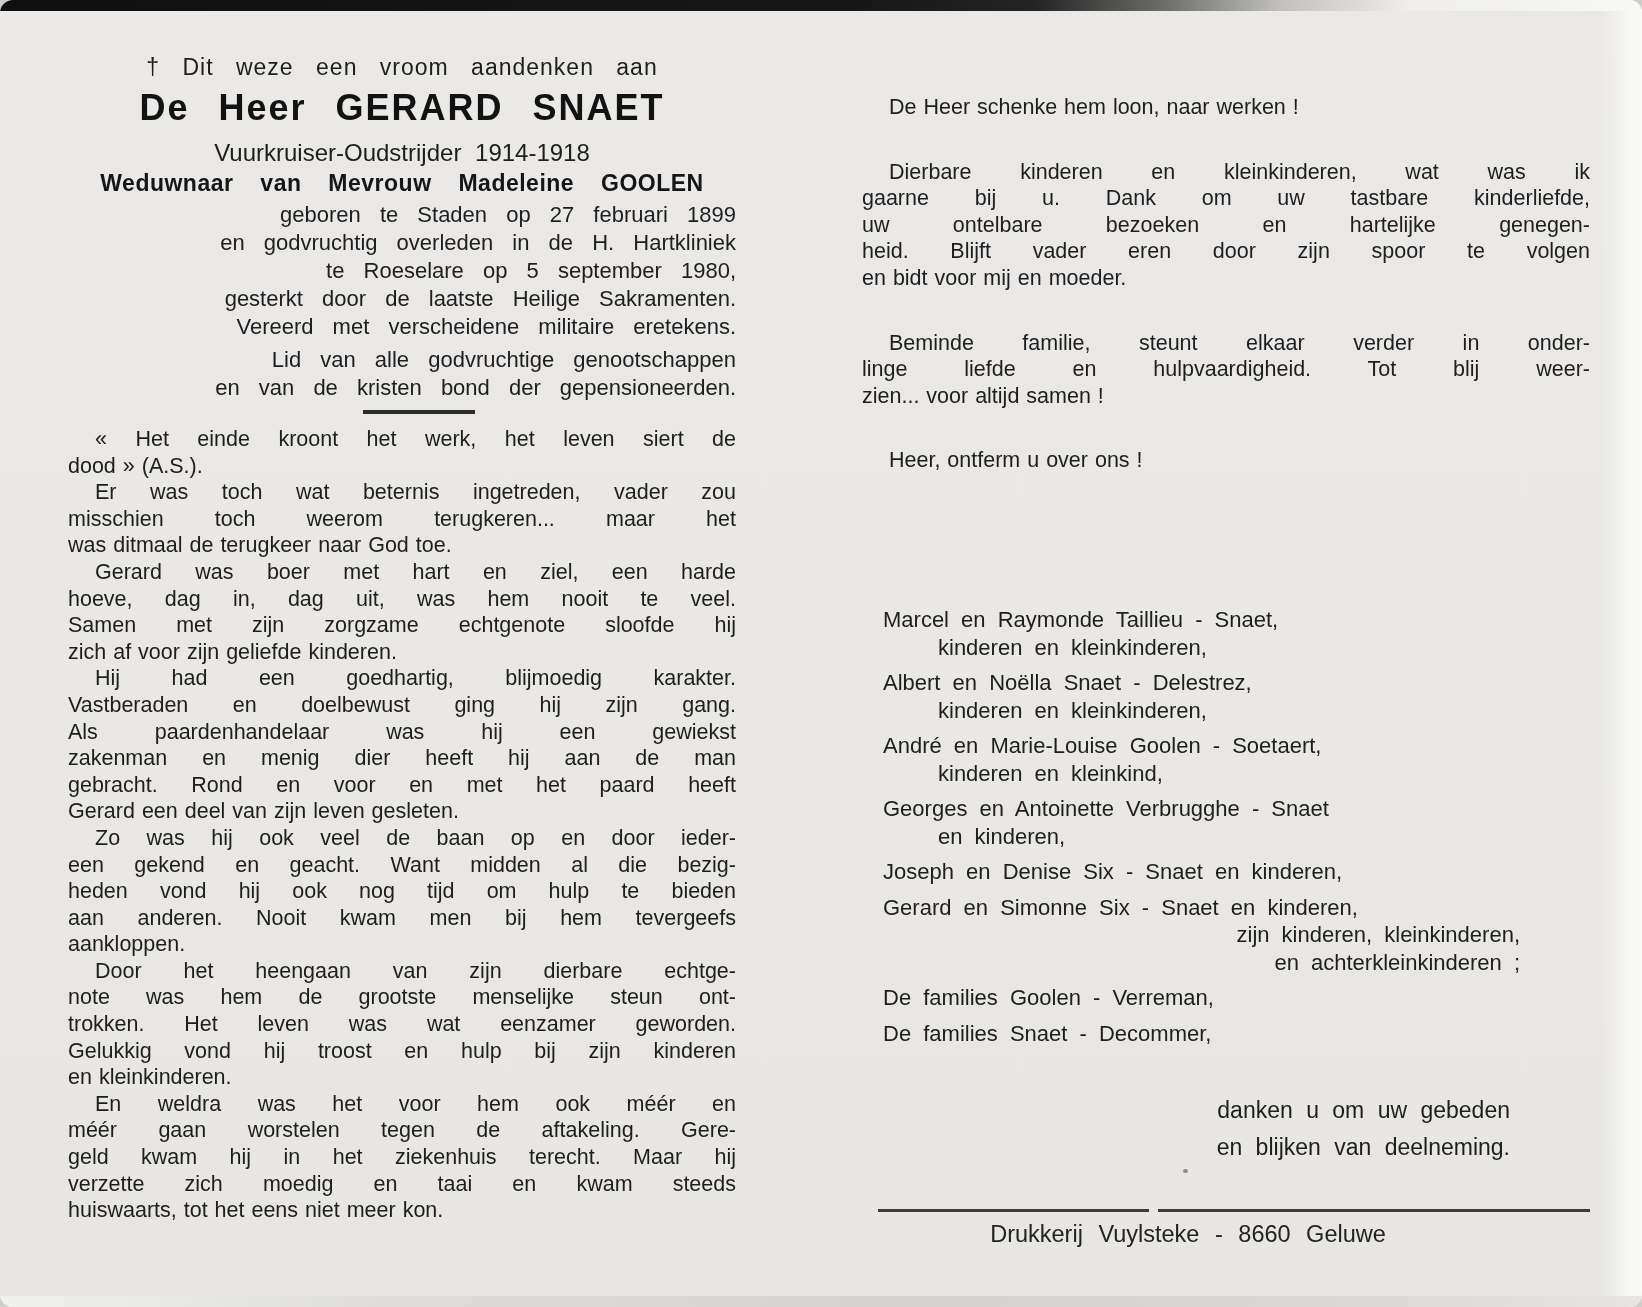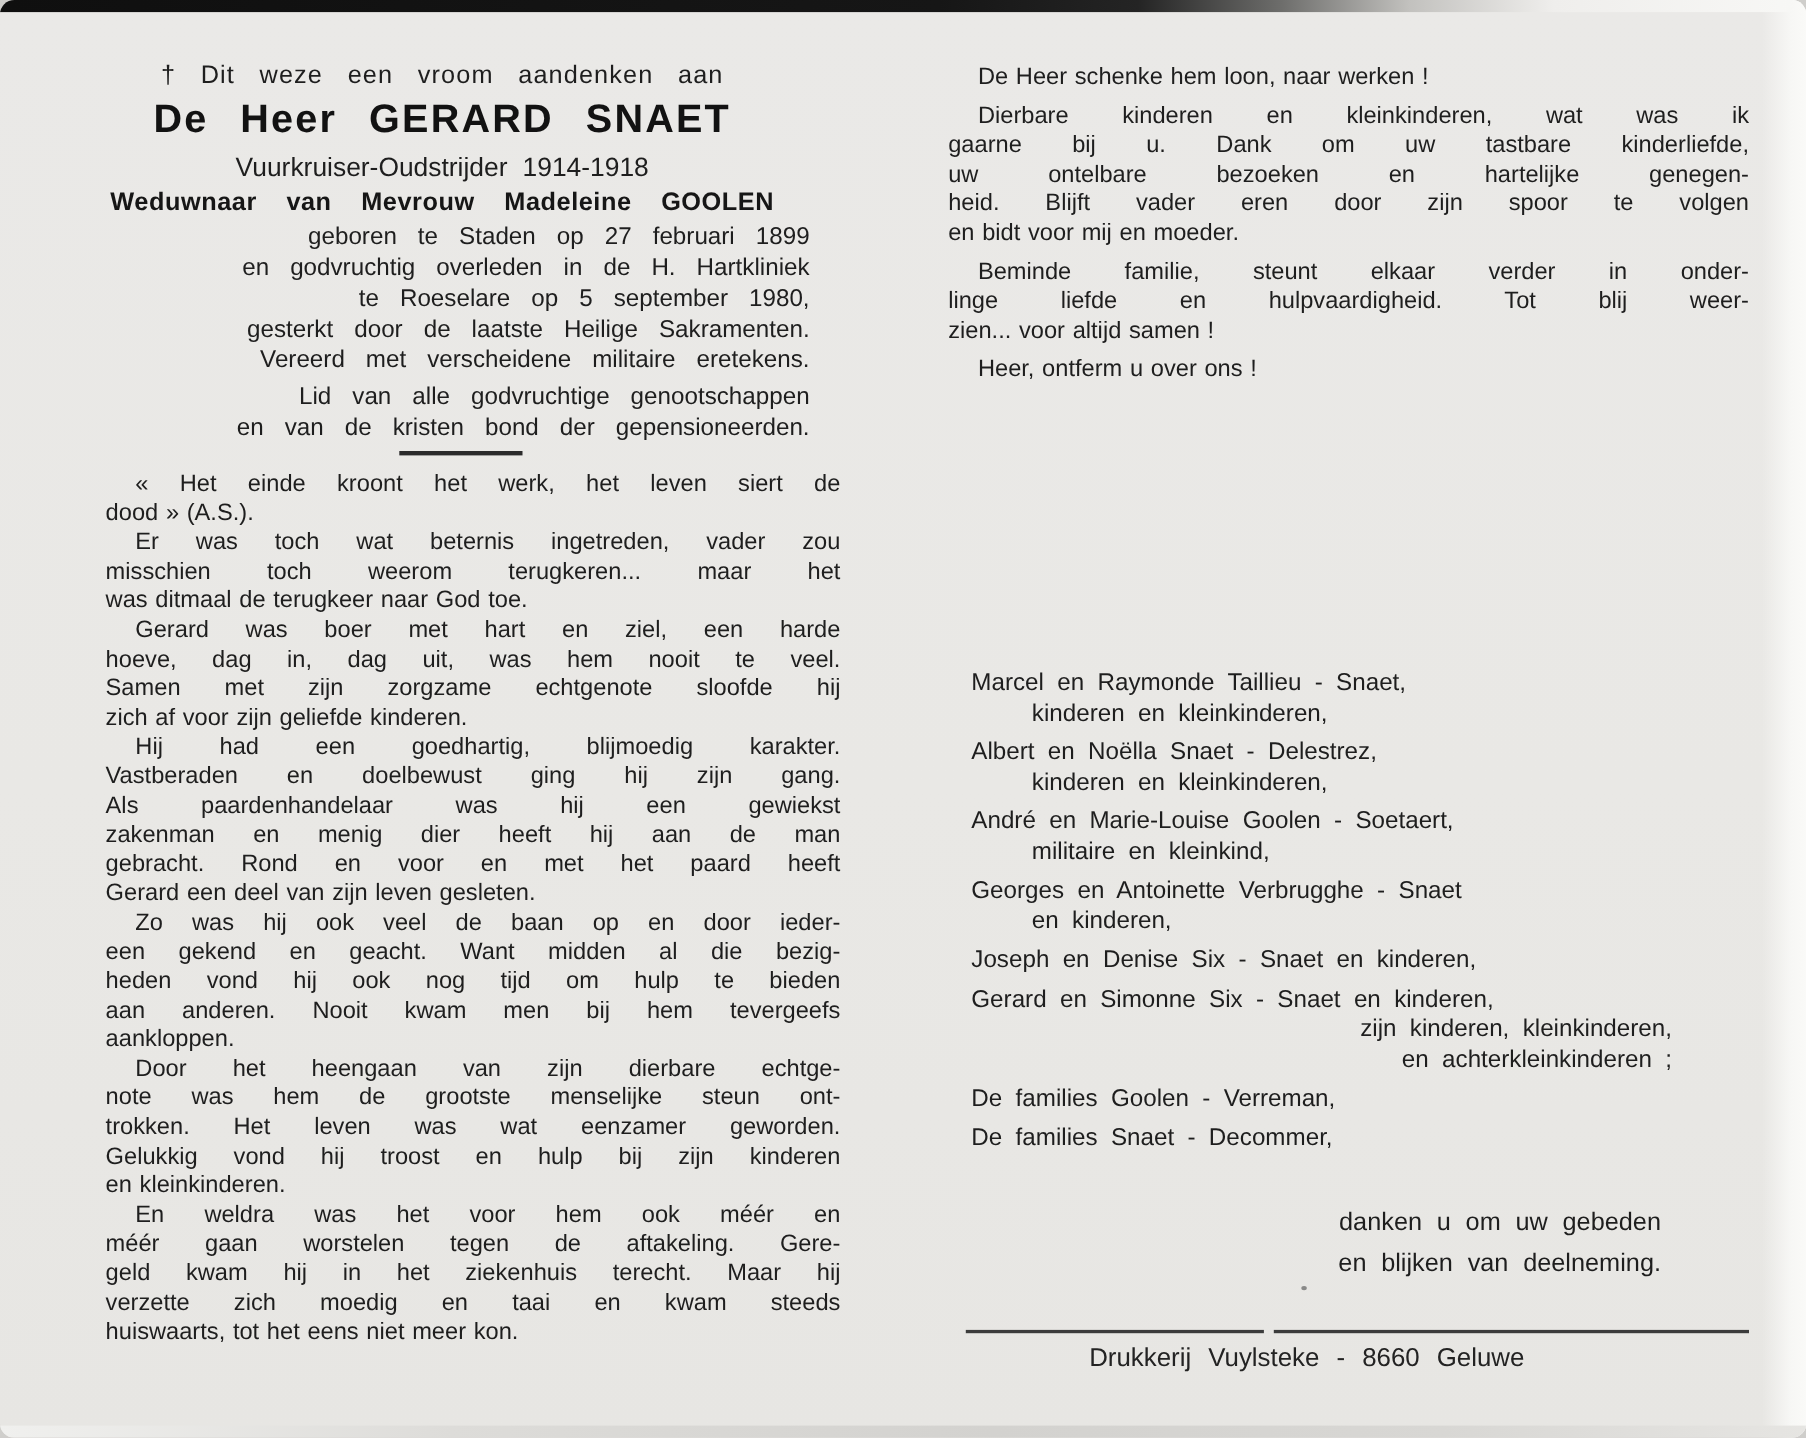--- a/index.html
+++ b/index.html
@@ -32,27 +32,27 @@
   .intro    { position:absolute; top:54px;  width:100%; text-align:center; font-size:23px; word-spacing:15px; letter-spacing:1px; }
   .name     { position:absolute; top:87px;  width:100%; text-align:center; font-size:36px; font-weight:bold; word-spacing:17px; letter-spacing:2px; color:#121212; }
   .subtitle { position:absolute; top:139px; width:100%; text-align:center; font-size:24px; word-spacing:7px; }
   .widower  { position:absolute; top:170px; width:100%; text-align:center; font-size:23px; font-weight:bold; word-spacing:20px; letter-spacing:.5px; color:#161616; }
   .bio      { position:absolute; top:201px; width:100%; text-align:right; font-size:22px; line-height:28px; word-spacing:13px; }
   .bio .sline:nth-child(6) { margin-top:5px; }
   .divider  { position:absolute; top:410px; left:295px; width:112px; height:4px; background:#2b2b2b; }
 
   
   .body-text { font-size:21.5px; line-height:26.6px; word-spacing:1px; }
-  .body-left { position:absolute; top:426px; width:100%;margin-left:28px; }
+  .body-left { position:absolute; top:426px; width:100%; }
   .jline { text-align:justify; text-align-last:justify; }
   .jline.last  { text-align-last:left; }
   .jline.first { text-indent:27px; }
 
   .rbody { position:absolute; top:56px; width:100%; }
-  .rbody .para { margin-bottom:9px; }
+  .rbody .para { margin-bottom:9px;margin-top:38px; }
 
   
   .family { position:absolute; top:606px; left:21px; width:637px; font-size:22px; line-height:27.5px; word-spacing:6px; }
   .fentry { margin-bottom:8px; }
   .fline.hang  { padding-left:55px; }
   .fline.right { text-align:right; }
 
   .thanks { position:absolute; top:1092px; left:0; right:80px; text-align:right; font-size:23px; line-height:37px; word-spacing:7px; }
 
   .rule { position:absolute; top:1209px; left:16px; width:712px; display:flex; gap:9px; }
@@ -159,21 +159,21 @@
         <div class="fentry">
           <div class="fline left">Marcel en Raymonde Taillieu - Snaet,</div>
           <div class="fline hang">kinderen en kleinkinderen,</div>
         </div>
         <div class="fentry">
           <div class="fline left">Albert en Noëlla Snaet - Delestrez,</div>
           <div class="fline hang">kinderen en kleinkinderen,</div>
         </div>
         <div class="fentry">
           <div class="fline left">André en Marie-Louise Goolen - Soetaert,</div>
-          <div class="fline hang">militaire en kleinkind,</div>
+          <div class="fline hang">kinderen en kleinkind,</div>
         </div>
         <div class="fentry">
           <div class="fline left">Georges en Antoinette Verbrugghe - Snaet</div>
           <div class="fline hang">en kinderen,</div>
         </div>
         <div class="fentry">
           <div class="fline left">Joseph en Denise Six - Snaet en kinderen,</div>
         </div>
         <div class="fentry">
           <div class="fline left">Gerard en Simonne Six - Snaet en kinderen,</div>

